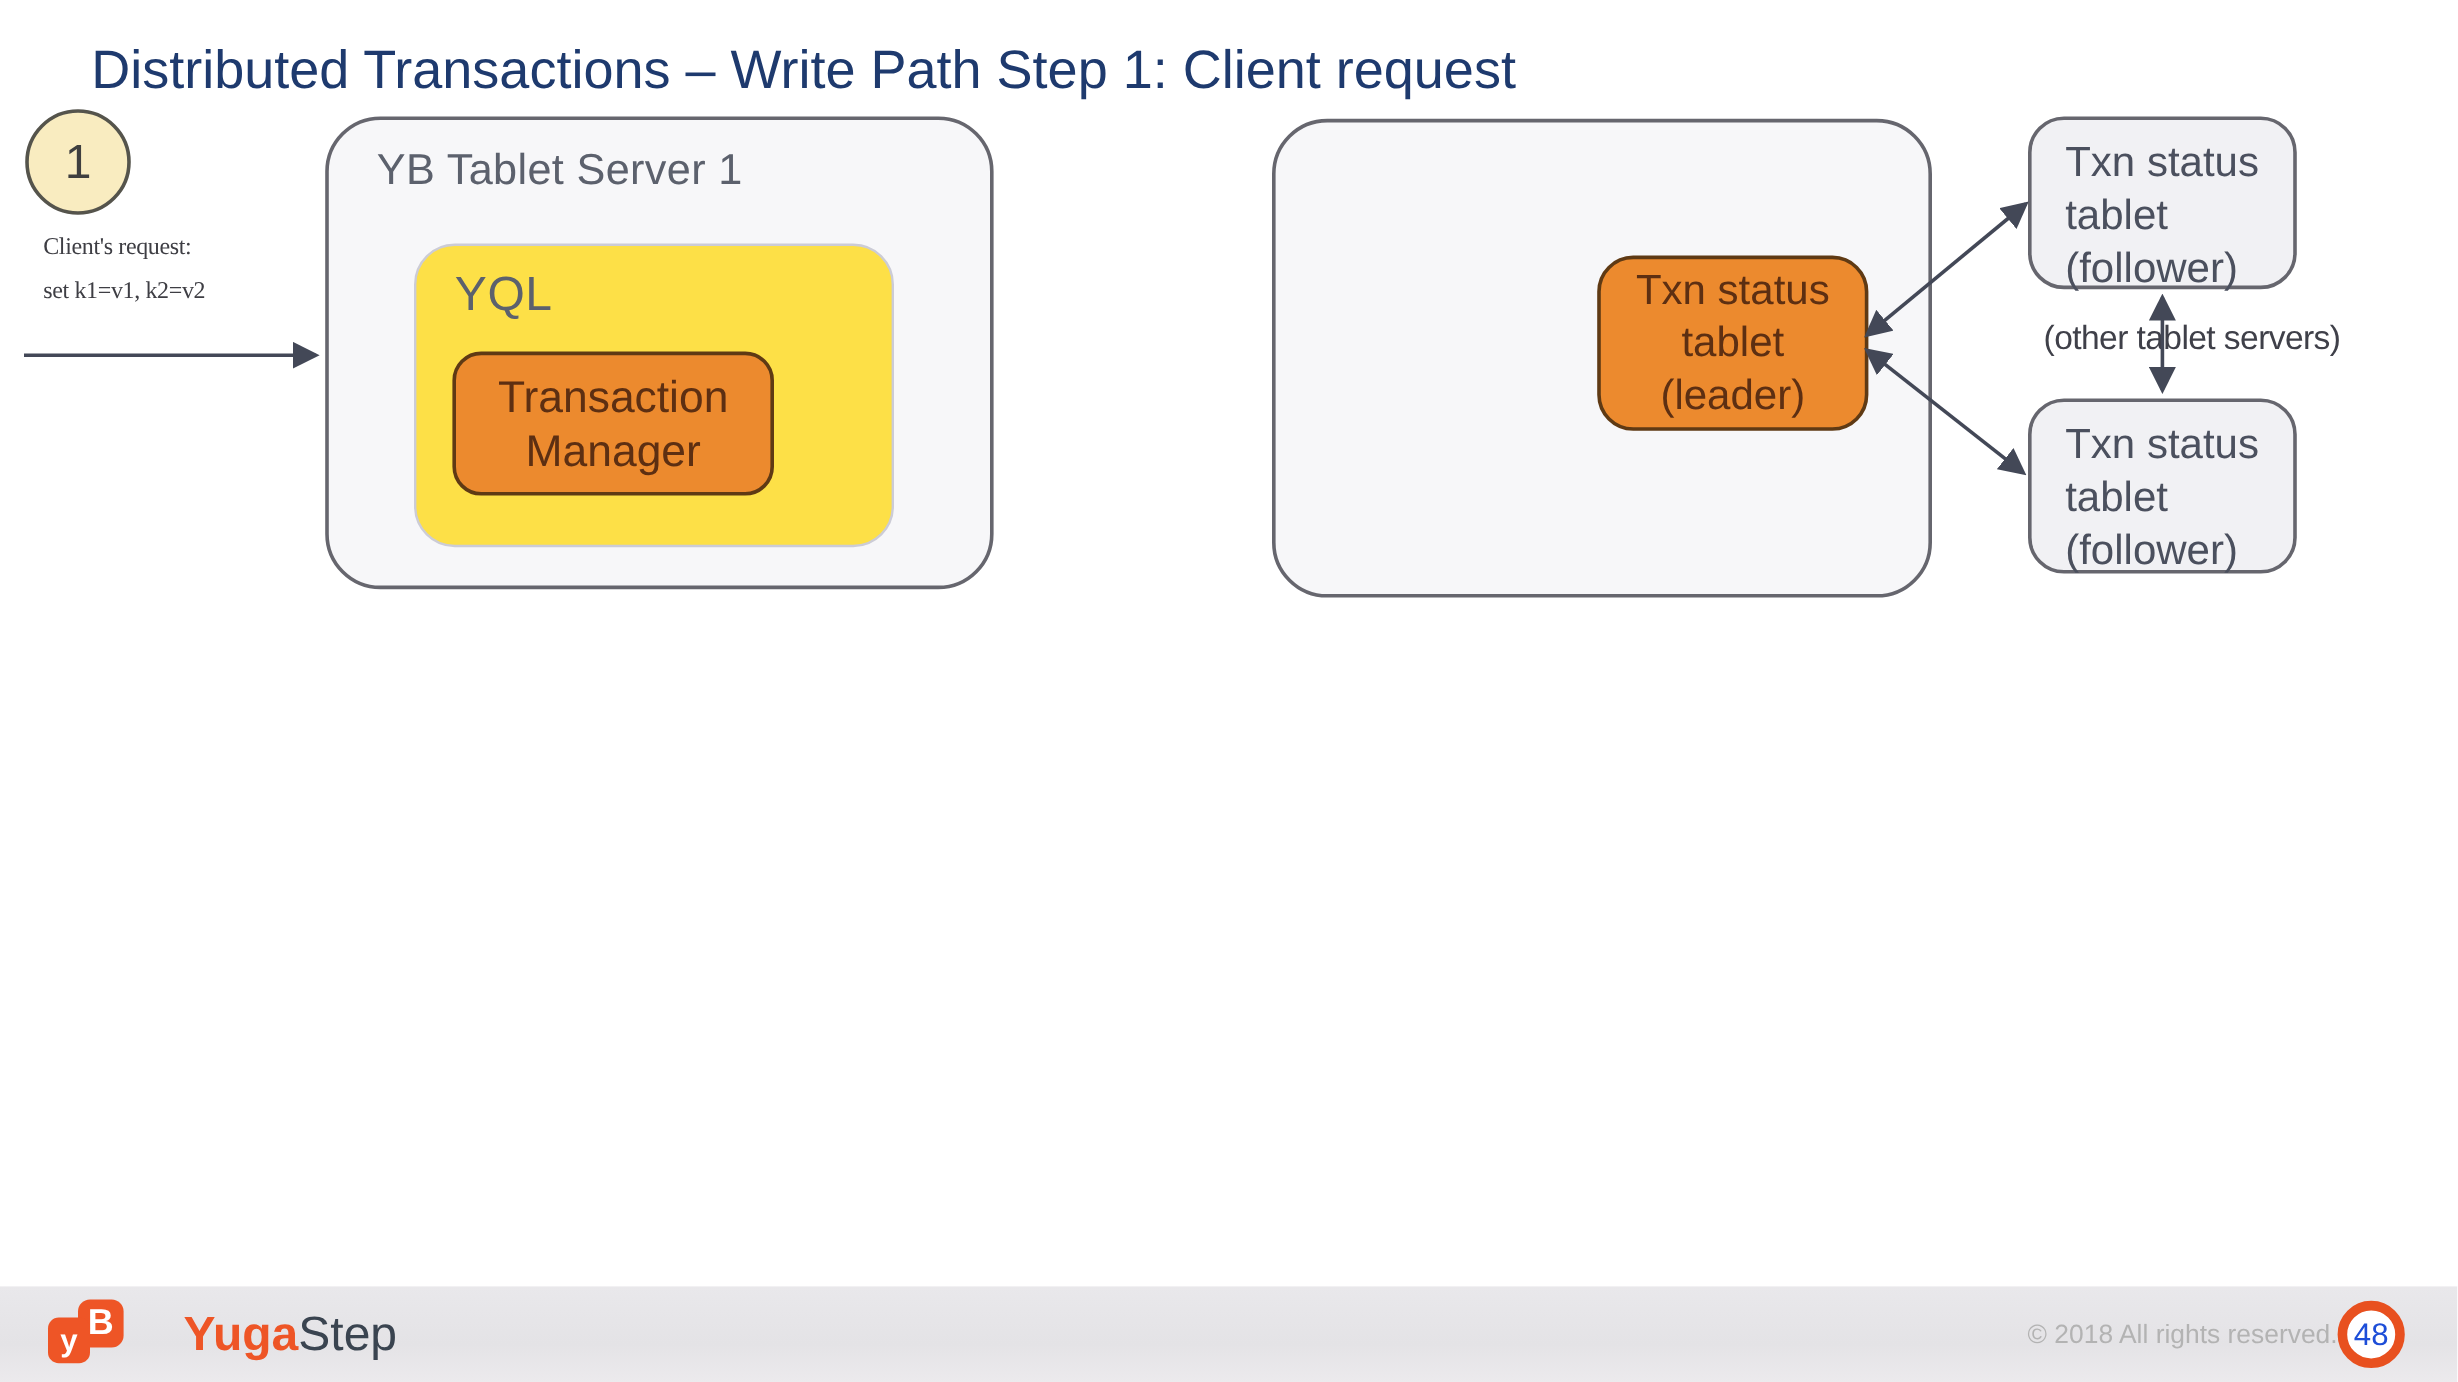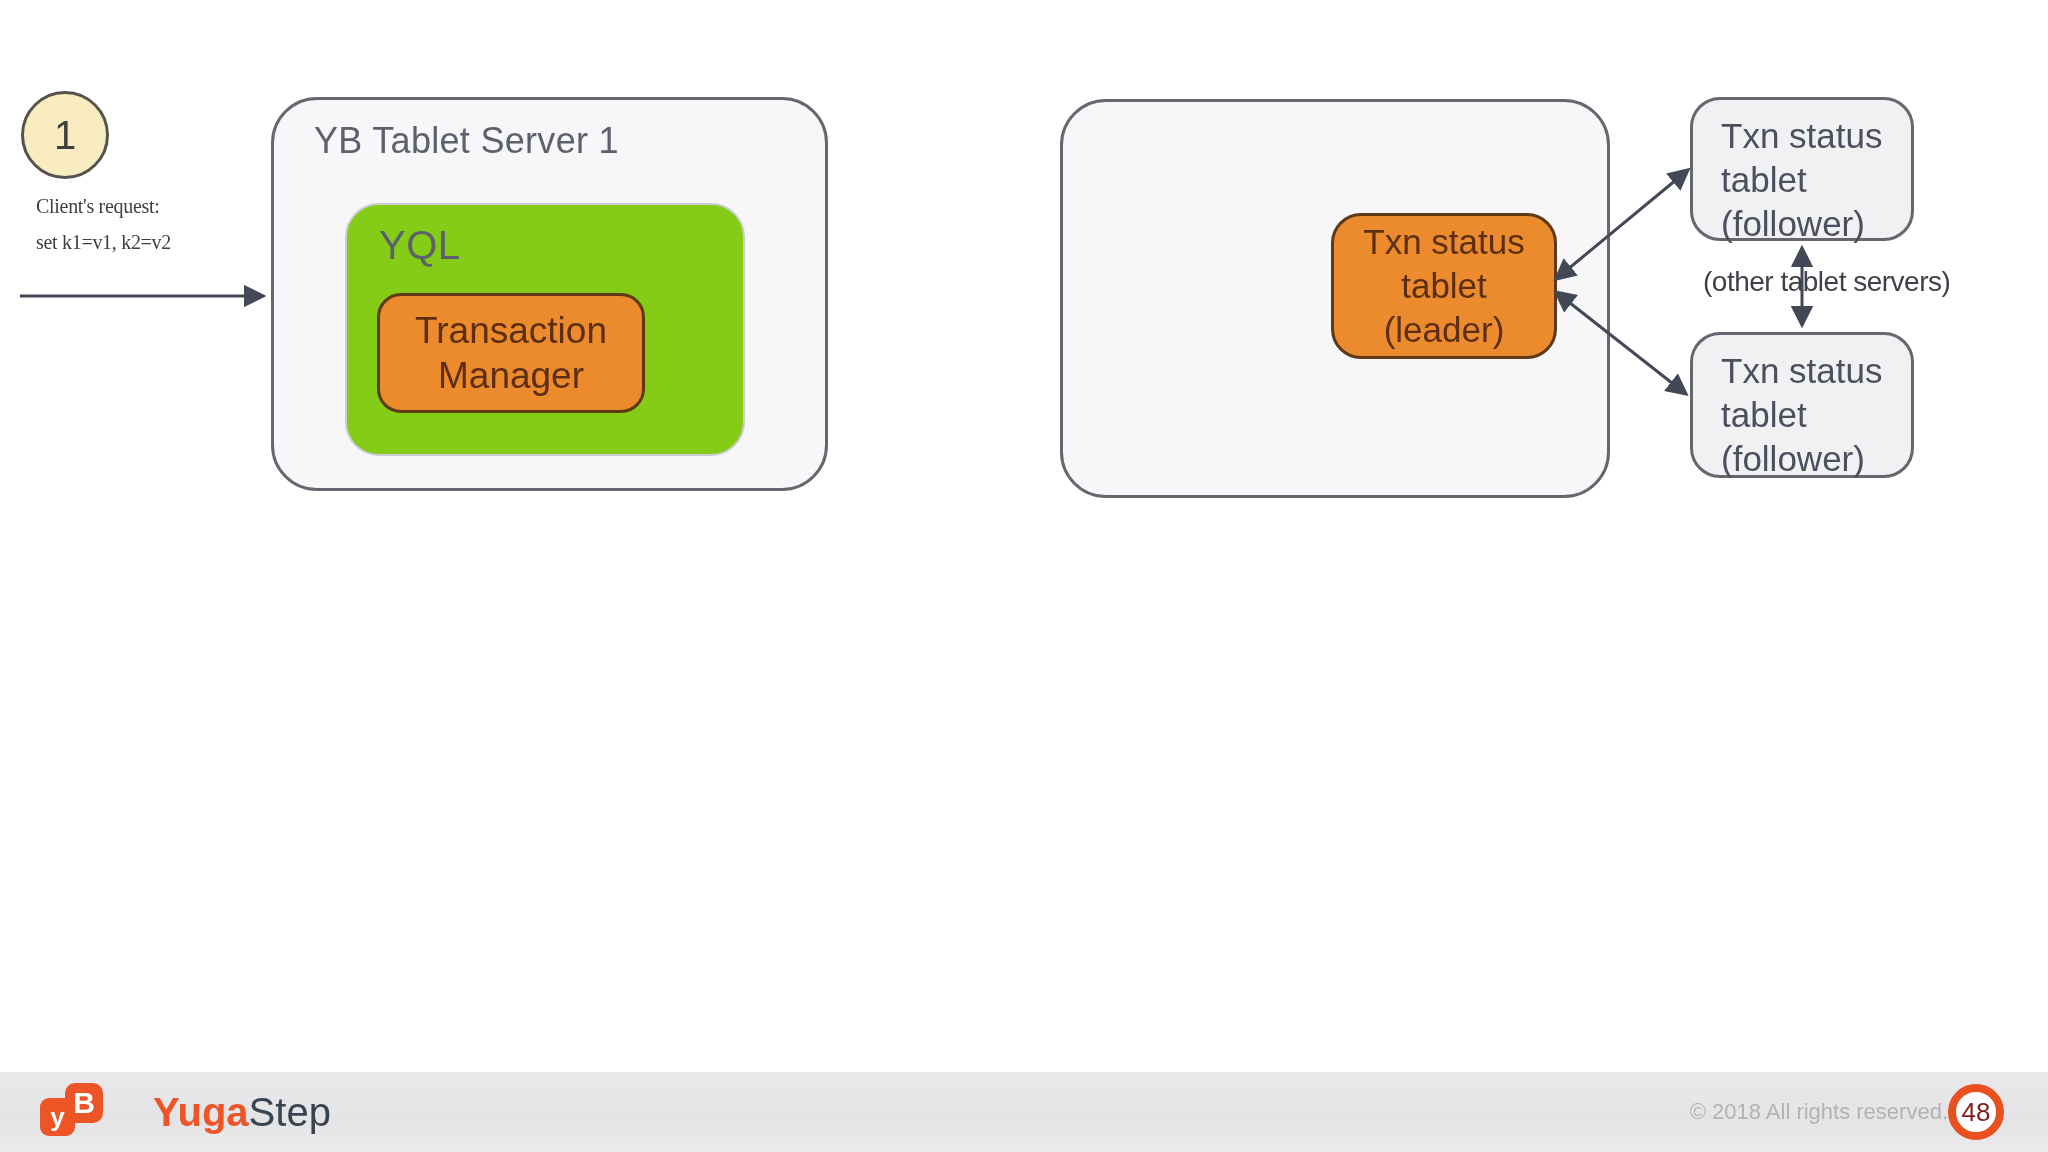--- a/index.html
+++ b/index.html
@@ -47,21 +47,21 @@
     border-radius:46px;background:var(--box-fill);
   }
   .server1{left:271px;top:97px;width:557px;height:394px;padding-left:48px;}
   .server2{left:1060px;top:99px;width:550px;height:399px;}
   .server-label{
     position:absolute;left:40px;top:20px;font-size:36px;color:var(--label-gray);
     white-space:nowrap;letter-spacing:0.3px;
   }
   .yql-box{
     position:absolute;left:71px;top:103px;width:400px;height:253px;box-sizing:border-box;
-    background:#84cc16;border:2px solid #ccccd6;border-radius:34px;
+    background:#fde047;border:2px solid #ccccd6;border-radius:34px;
   }
   .yql-label{
     position:absolute;left:32px;top:18px;font-size:40px;color:var(--label-gray);letter-spacing:0.5px;
   }
   .orange-box{
     position:absolute;box-sizing:border-box;background:var(--accent-orange);
     border:3px solid var(--orange-border);color:var(--orange-text);
     display:flex;flex-direction:column;align-items:center;justify-content:center;
     text-align:center;
   }
@@ -96,28 +96,29 @@
   .sq-right{left:25px;top:0;width:38px;height:40px;border-radius:10px;font-size:30px;}
   .sq-left{left:0;top:15px;width:35px;height:38px;border-radius:9px;font-size:26px;}
   .brand-name{font-size:40px;white-space:nowrap;}
   .brand-name .part1{color:var(--logo-orange);font-weight:bold;margin-left:39px;}
   .brand-name .part2{color:var(--logo-dark);}
   .footer-spacer{flex:1;}
   .copyright{font-size:22px;color:var(--footer-muted);white-space:nowrap;}
   .page-badge{
     width:40px;height:40px;border:8px solid var(--page-ring);border-radius:50%;
     background:#ffffff;display:flex;align-items:center;justify-content:center;
-    font-size:26px;color:#7f1d1d;margin-right:44px;box-sizing:content-box;
+    font-size:26px;color:#1d4ed8;margin-right:44px;box-sizing:content-box;
   }
 </style>
 </head>
 <body>
 
 <div class="slide">
 
+  <div class="title">Distributed Transactions – Write Path Step 1: Client request</div>
 
   <div class="step-badge">
     <span>1</span>
   </div>
 
   <div class="client-caption">
     <span style="display:block">Client's request:</span>
     <span style="display:block">set k1=v1, k2=v2</span>
   </div>
 

